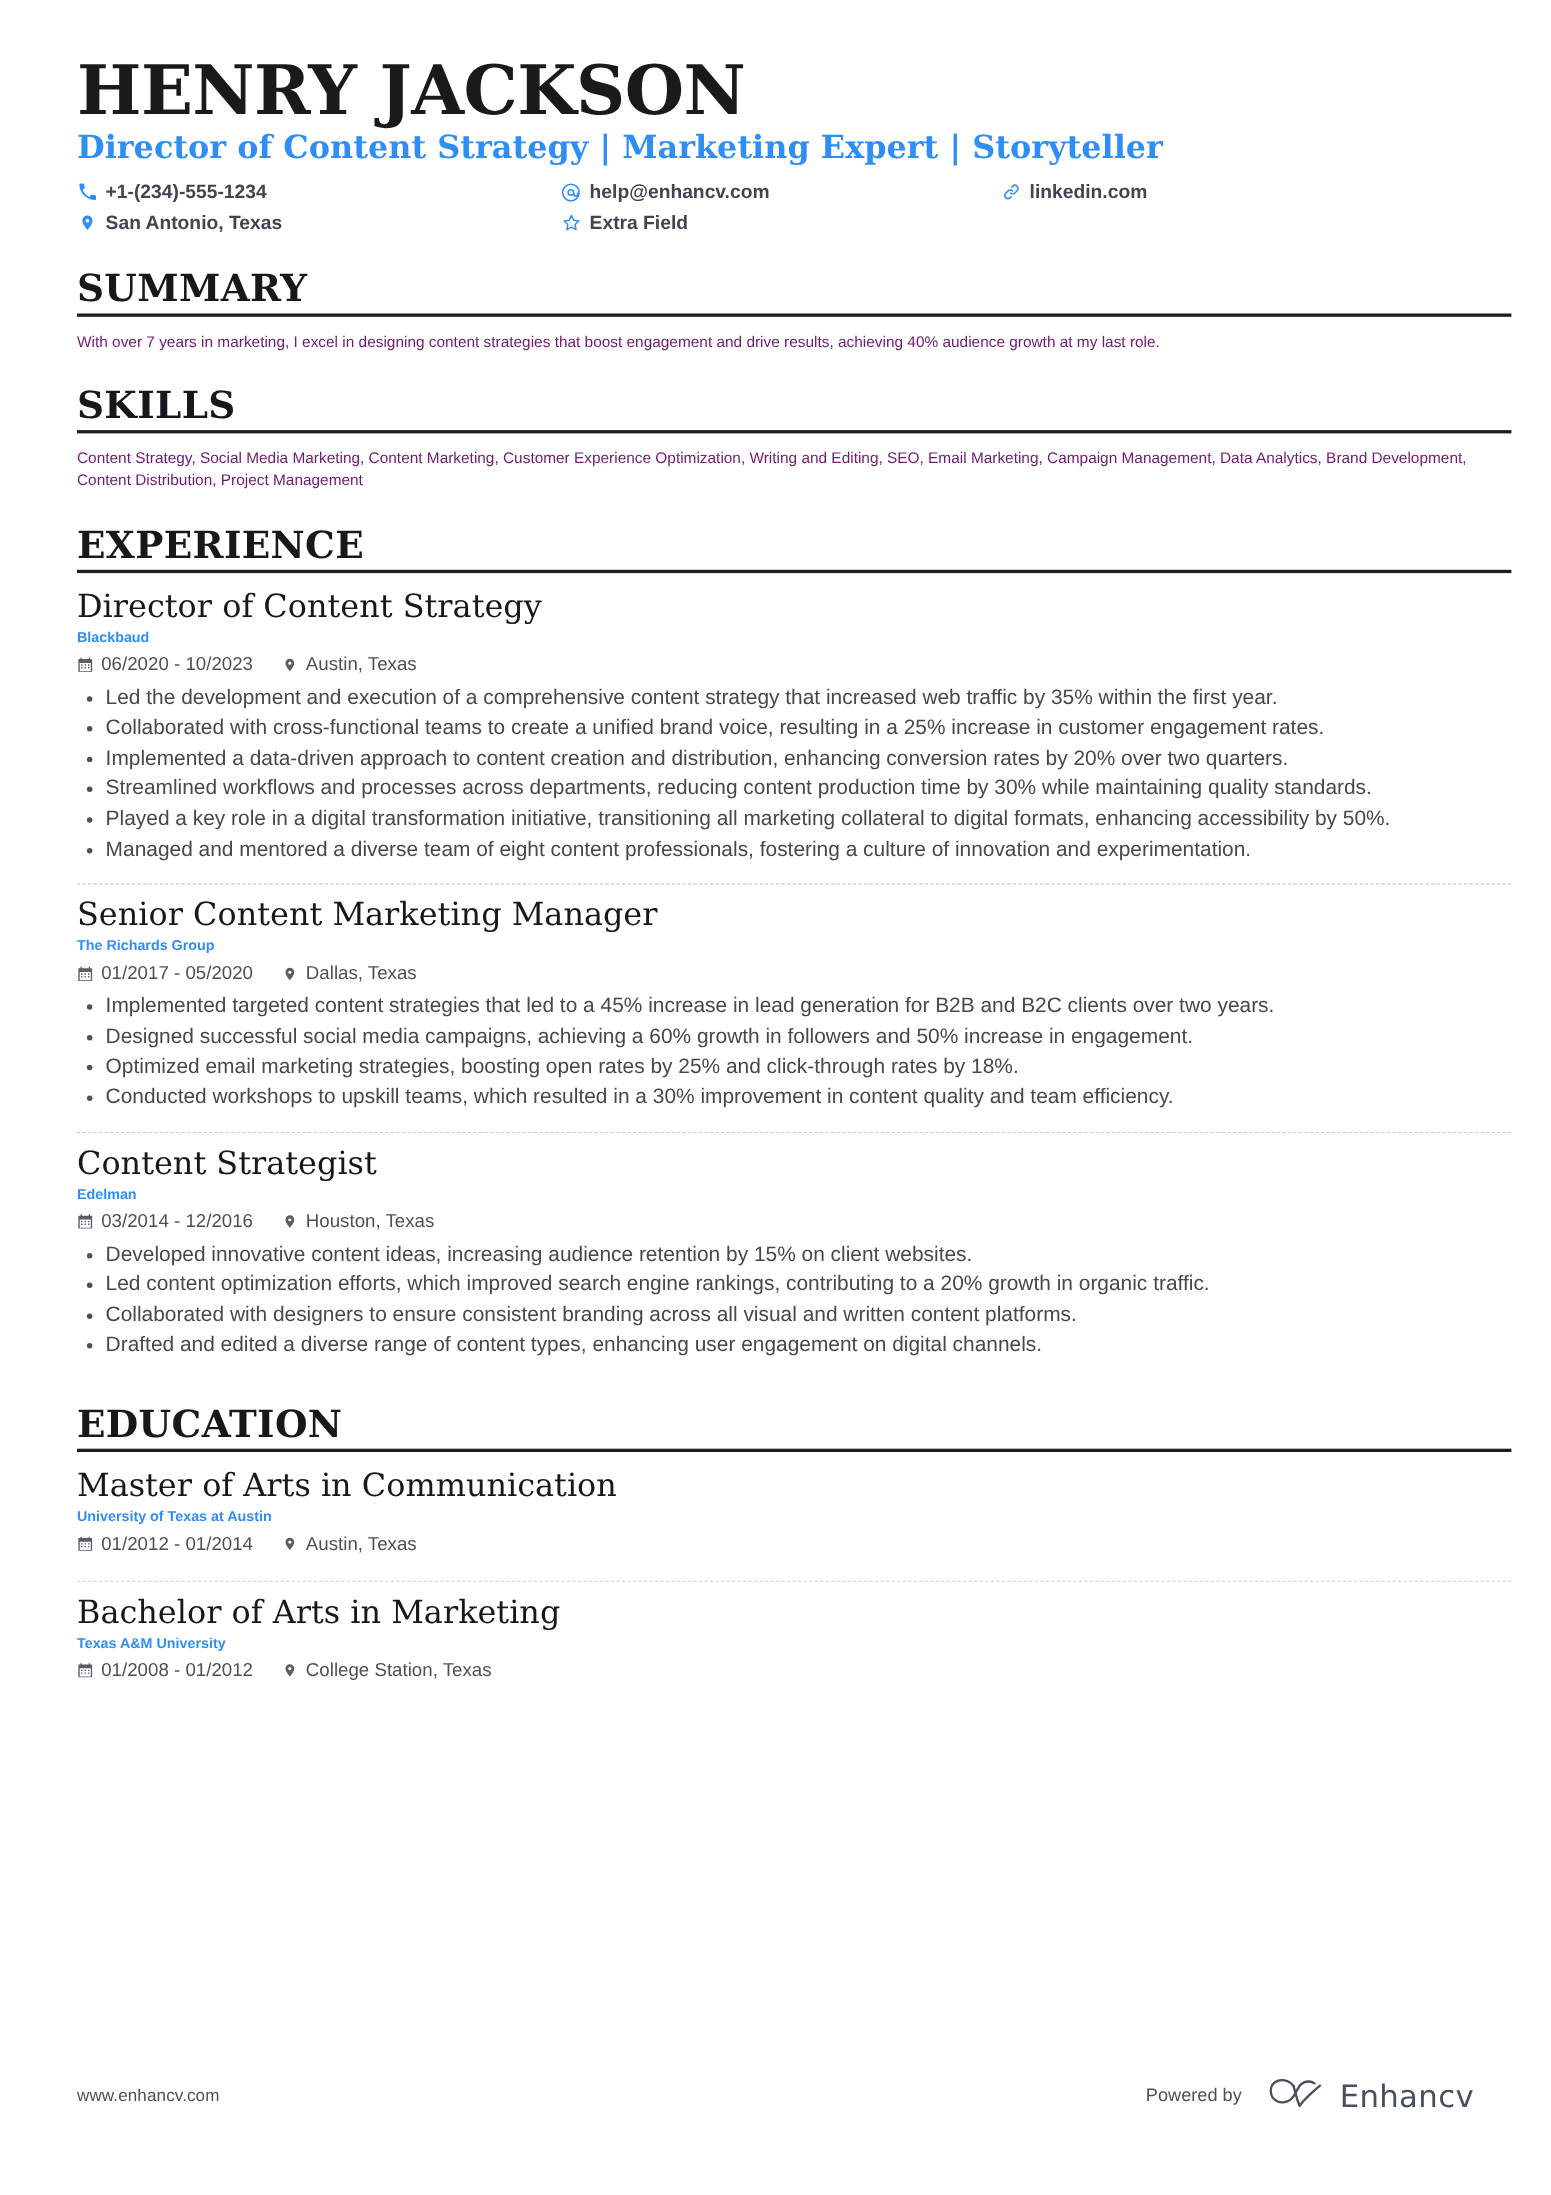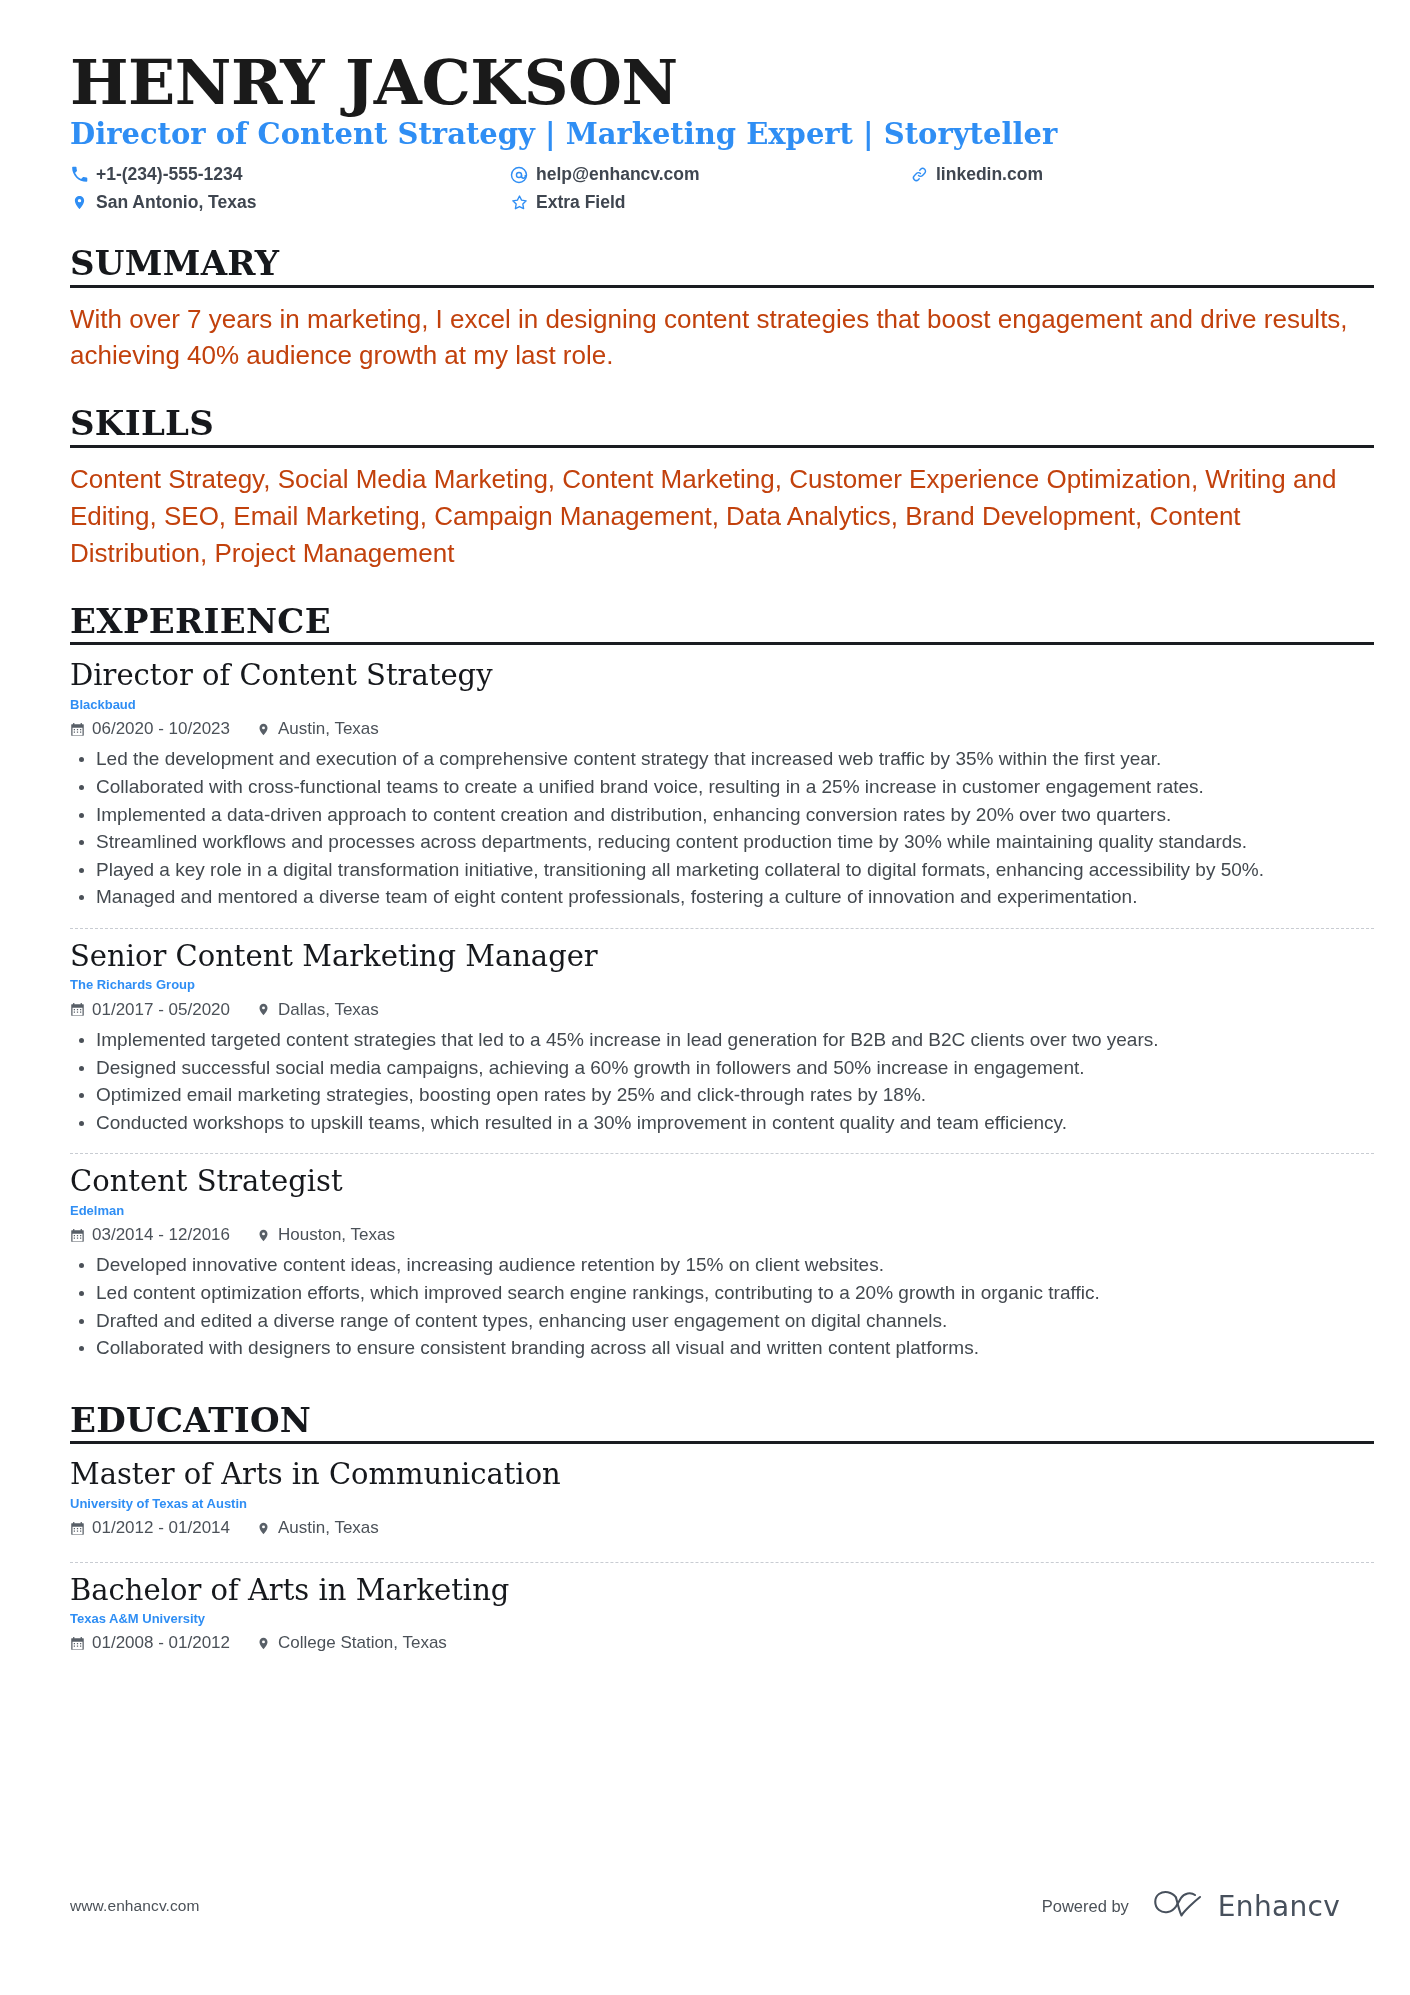--- a/index.html
+++ b/index.html
@@ -80,23 +80,23 @@
     letter-spacing: 0.3px;
     color: #16181c;
     margin: 0;
   }
   .section-rule {
     border-bottom: 3.5px solid #1a1d21;
     margin-top: 3px;
     margin-bottom: 13px;
   }
   .body-text {
-    font-size: 26px;
+    font-size: 14px;
     line-height: 1.42;
-    color: #c2410c;
+    color: #701a75;
     margin: 0;
   }
 
   
   .entry { padding-bottom: 8px; }
   .entry + .entry {
     border-top: 1.5px dashed #c8ccd2;
     padding-top: 10px;
     margin-top: 8px;
   }
@@ -354,22 +354,22 @@
                 <svg width="13" height="15" viewBox="0 0 24 24" fill="currentColor">
                   <path d="M12 1.6c-4.1 0-7.4 3.3-7.4 7.4 0 5.6 7.4 13.4 7.4 13.4s7.4-7.8 7.4-13.4c0-4.1-3.3-7.4-7.4-7.4zm0 10.1a2.7 2.7 0 1 1 0-5.4 2.7 2.7 0 0 1 0 5.4z"></path>
                 </svg>
               </span>
               <span>Houston, Texas</span>
             </span>
           </div>
           <ul class="bullets">
             <li>Developed innovative content ideas, increasing audience retention by 15% on client websites.</li>
             <li>Led content optimization efforts, which improved search engine rankings, contributing to a 20% growth in organic traffic.</li>
+            <li>Collaborated with designers to ensure consistent branding across all visual and written content platforms.</li>
             <li>Drafted and edited a diverse range of content types, enhancing user engagement on digital channels.</li>
-            <li>Collaborated with designers to ensure consistent branding across all visual and written content platforms.</li>
           </ul>
         </div>
       </div>
   </section>
 
   <section class="section">
     <h2 class="section-title">EDUCATION</h2>
     <div class="section-rule"></div>
     <div id="education-list">
         <div class="entry">

